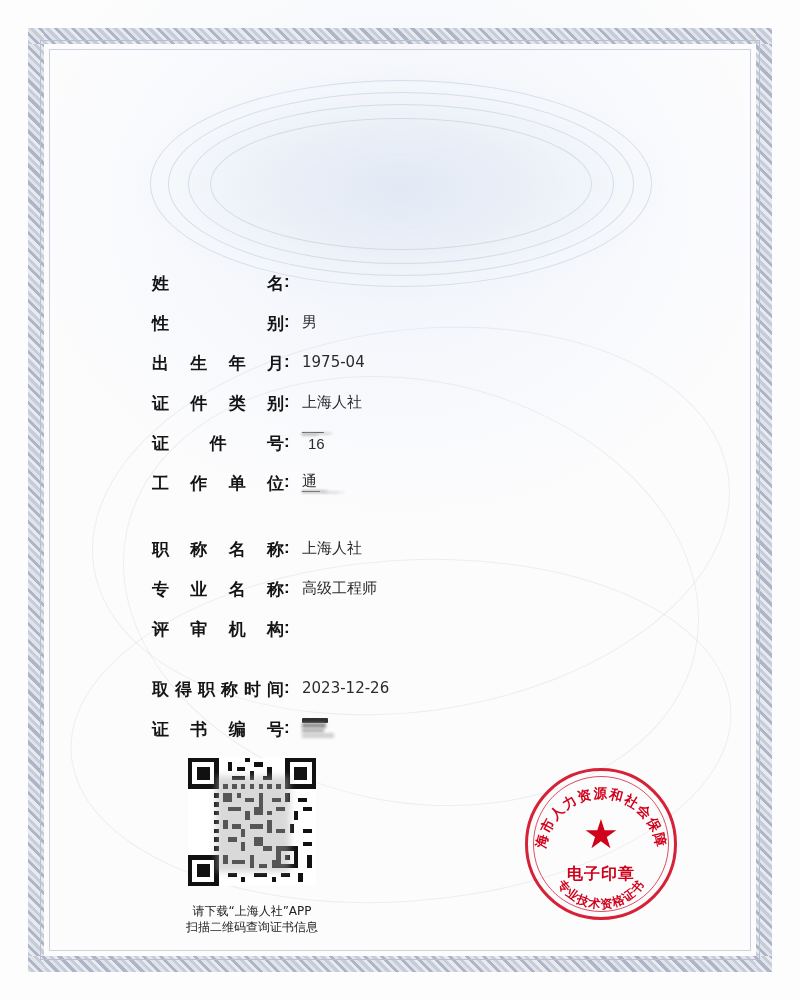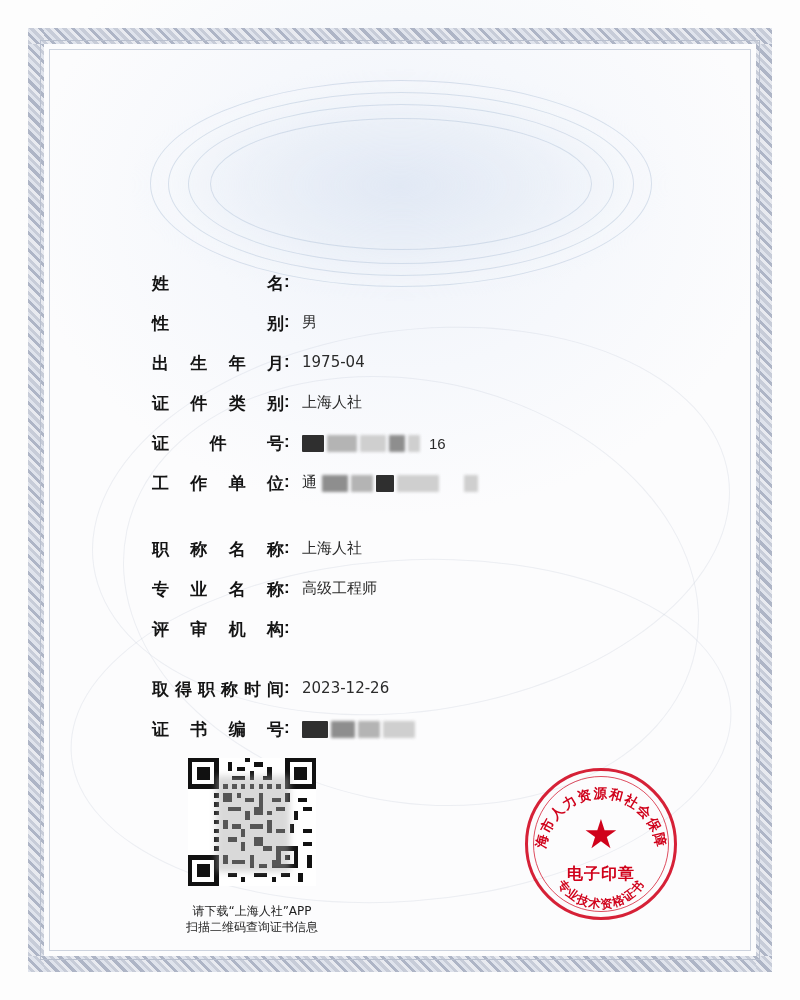--- a/index.html
+++ b/index.html
@@ -136,23 +136,24 @@
     font-family: "DejaVu Sans", "Liberation Sans", sans-serif;
     white-space: pre-line;
   }
 
   .group-gap { height: 26px; }
   .group-gap-sm { height: 20px; }
 
   
   .redact-wrap {
     display: flex;
-    align-items: flex-end;
+    align-items: flex-start;
     padding-left: 6px;
     height: 20px;
+    flex-direction: column;
   }
   .rd {
     height: 17px;
     margin-right: 3px;
     border-radius: 1px;
   }
   .rd-dark  { background: #2f2f2f; }
   .rd-mid   { background: #8e8e8e; filter: blur(1.4px); }
   .rd-light { background: #b4b4b4; filter: blur(1.6px); }
   .rd-soft  { background: #cfcfcf; filter: blur(1.8px); }

